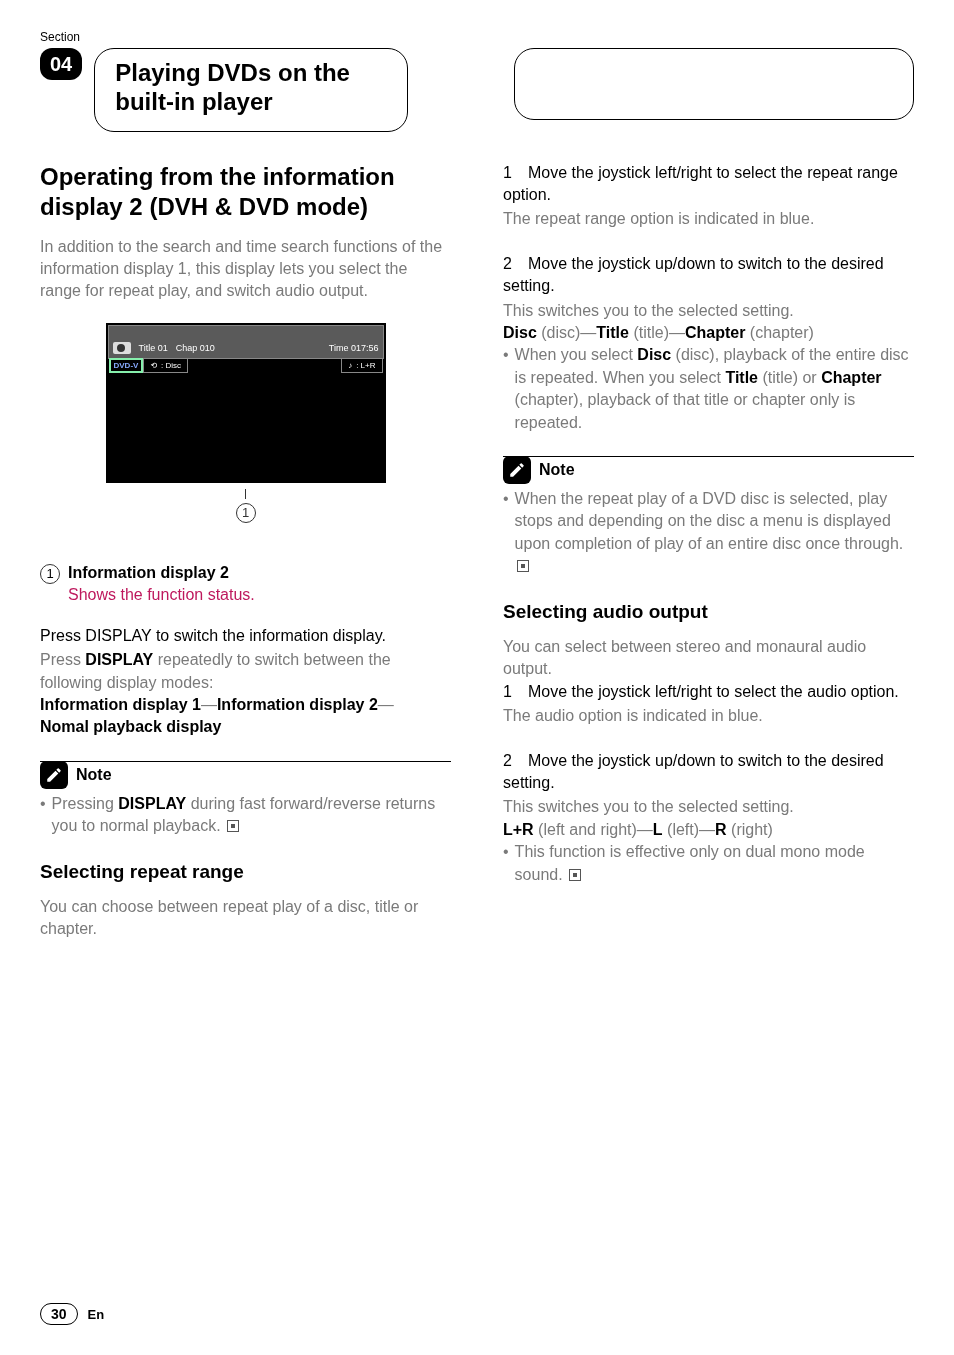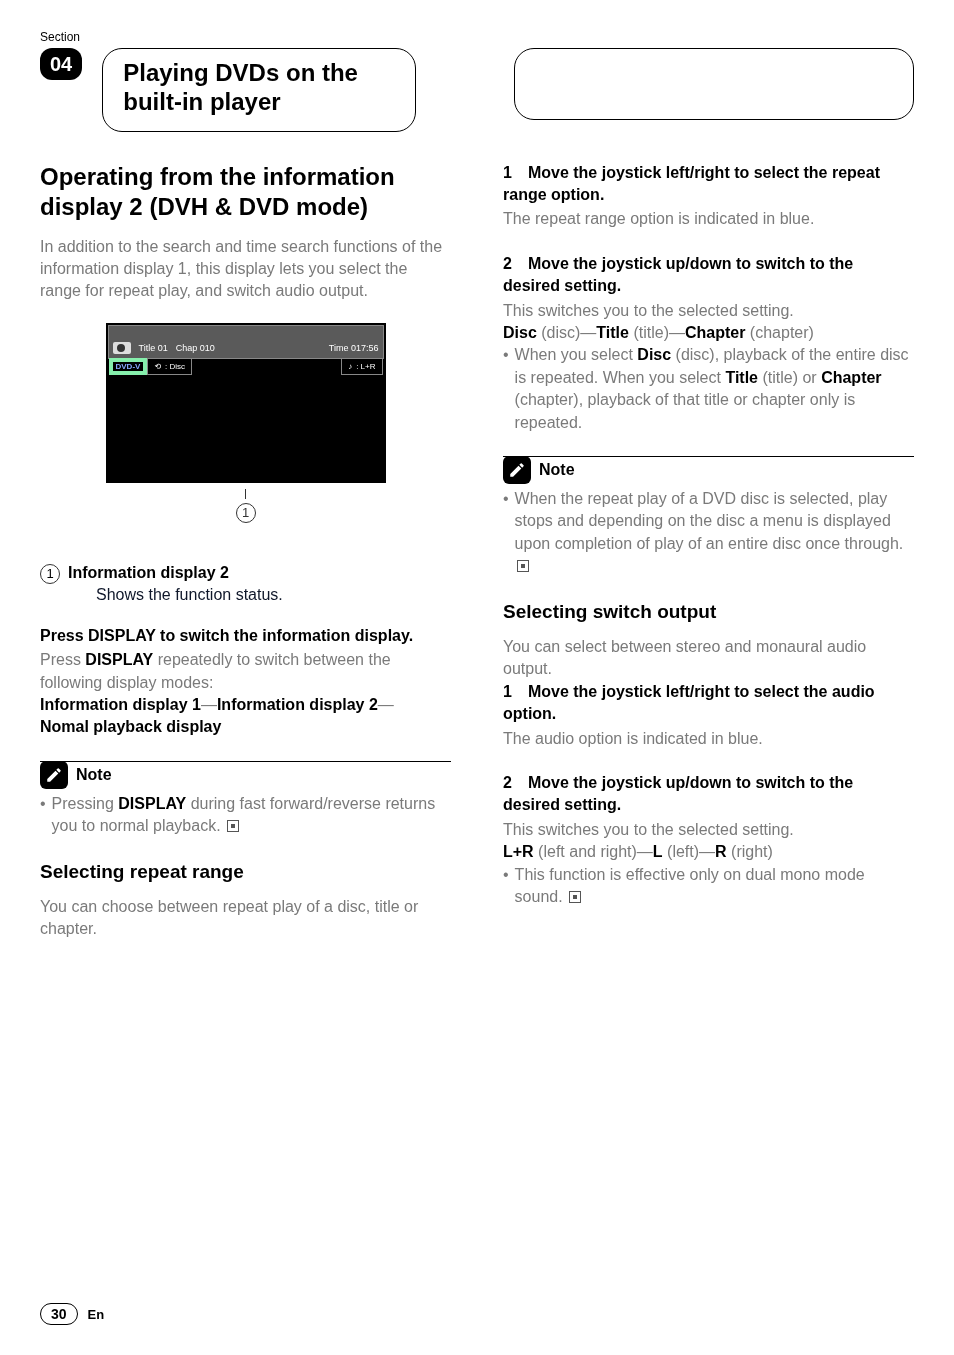--- a/index.html
+++ b/index.html
@@ -12,21 +12,21 @@
     position: relative;
     padding: 30px 40px 30px 40px;
   }
   .section-label {
     font-size: 12px;
     font-weight: normal;
     margin-bottom: 4px;
   }
   .header-row {
     display: flex;
-    gap: 20px;
+    gap: 12px;
     margin-bottom: 30px;
   }
   .chapter-badge {
     background: #000;
     color: #fff;
     font-weight: bold;
     font-size: 20px;
     border-radius: 12px;
     padding: 4px 10px;
     height: 32px;
@@ -68,21 +68,21 @@
   }
   .col h3 {
     font-size: 19px;
     font-weight: bold;
     margin-bottom: 10px;
   }
   .col p { margin-bottom: 0; }
   .grey { color: #7a7a7a; }
   .block { margin-bottom: 22px; }
   .step-heading {
-    font-weight: bold;
+    font-weight: normal;
     font-size: 16px;
     margin-bottom: 2px;
   }
   .bullet-row {
     display: flex;
     gap: 6px;
   }
   .bullet-row .dot {
     color: #7a7a7a;
   }
@@ -169,21 +169,21 @@
     background: #333;
   }
   .info-bar-bottom {
     display: flex;
     height: 17px;
     font-size: 8px;
     color: #fff;
   }
   .dvdv-tag {
     background: #000;
-    border: 4px solid #86efac;
+    border: 2px solid #86efac;
     padding: 0 3px;
     color: #8af;
     font-weight: bold;
     font-size: 8px;
     display: flex;
     align-items: center;
   }
   .repeat-cell, .audio-cell {
     border: 1px solid #888;
     padding: 0 6px;
@@ -210,21 +210,21 @@
     font-size: 13px;
   }
 
   .definition {
     display: flex;
     gap: 8px;
     margin-bottom: 18px;
   }
   .definition .circ-num { flex-shrink: 0; margin-top: 2px; }
   .definition .term { font-weight: bold; }
-  .definition .desc { color: #0f172a; margin-left: 28px; }
+  .definition .desc { color: #be185d; }
 
   
   .footer {
     position: absolute;
     bottom: 30px;
     left: 40px;
     display: flex;
     align-items: center;
     gap: 10px;
   }
@@ -367,21 +367,21 @@
       <span class="note-label">Note</span>
     </div>
     <div class="bullet-row block">
       <span class="dot">•</span>
       <p class="grey">
         <span>When the repeat play of a DVD disc is selected, play stops and depending on the disc a menu is displayed upon completion of play of an entire disc once through.</span>
         <span class="end-square"></span>
       </p>
     </div>
 
-    <h3>Selecting switch output</h3>
+    <h3>Selecting audio output</h3>
     <p class="grey block">You can select between stereo and monaural audio output.</p>
 
     <div class="block">
       <div class="step-heading">1 Move the joystick left/right to select the audio option.</div>
       <p class="grey">The audio option is indicated in blue.</p>
     </div>
 
     <div class="block">
       <div class="step-heading">2 Move the joystick up/down to switch to the desired setting.</div>
       <p class="grey">This switches you to the selected setting.</p>

